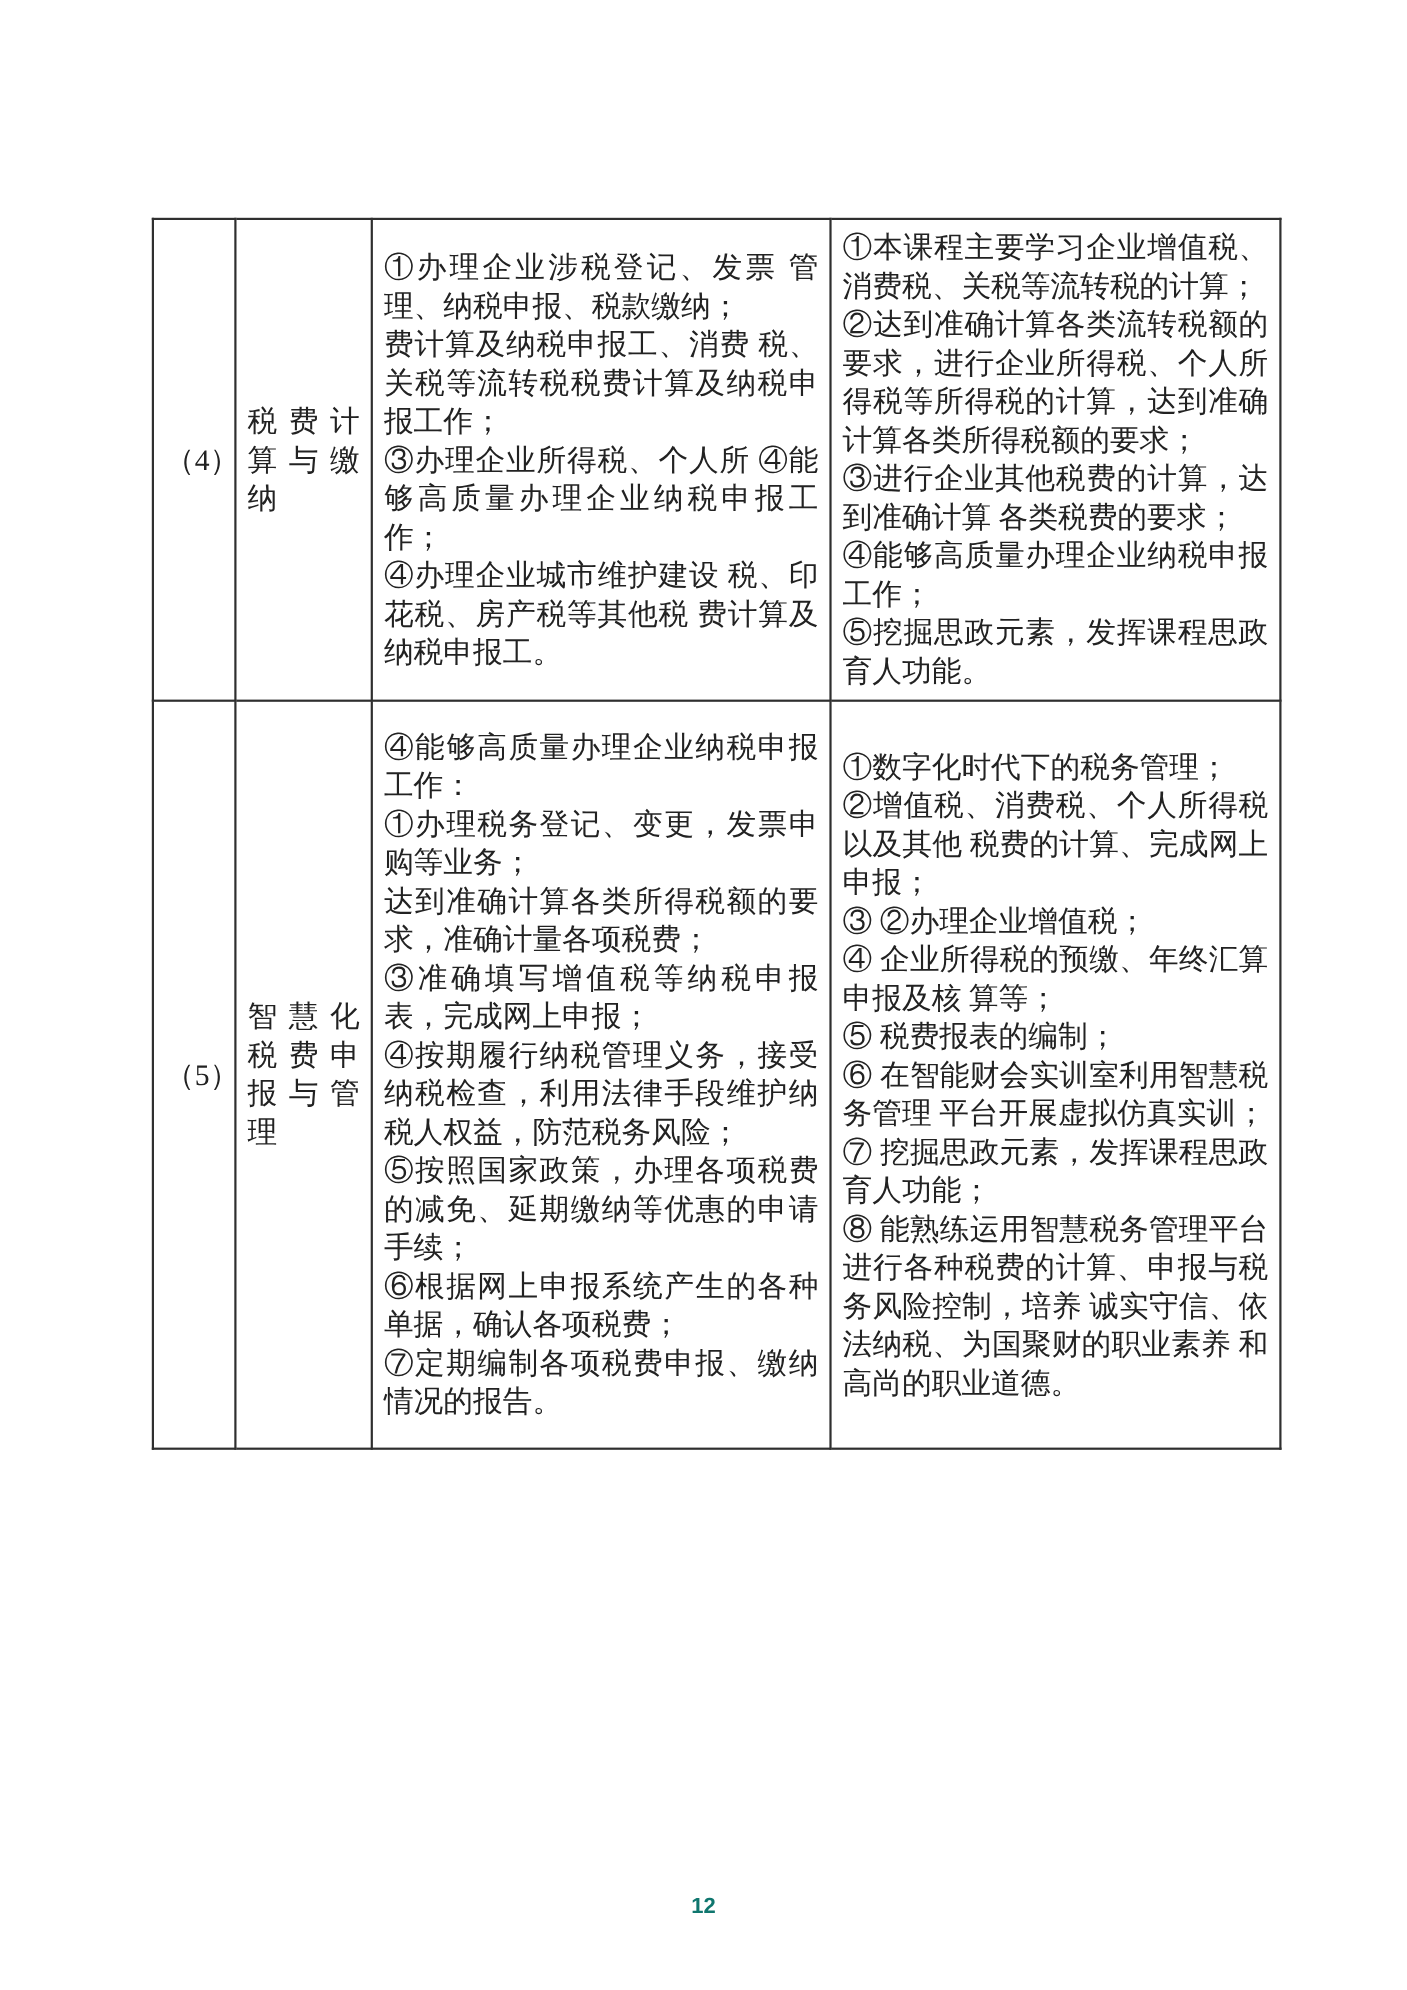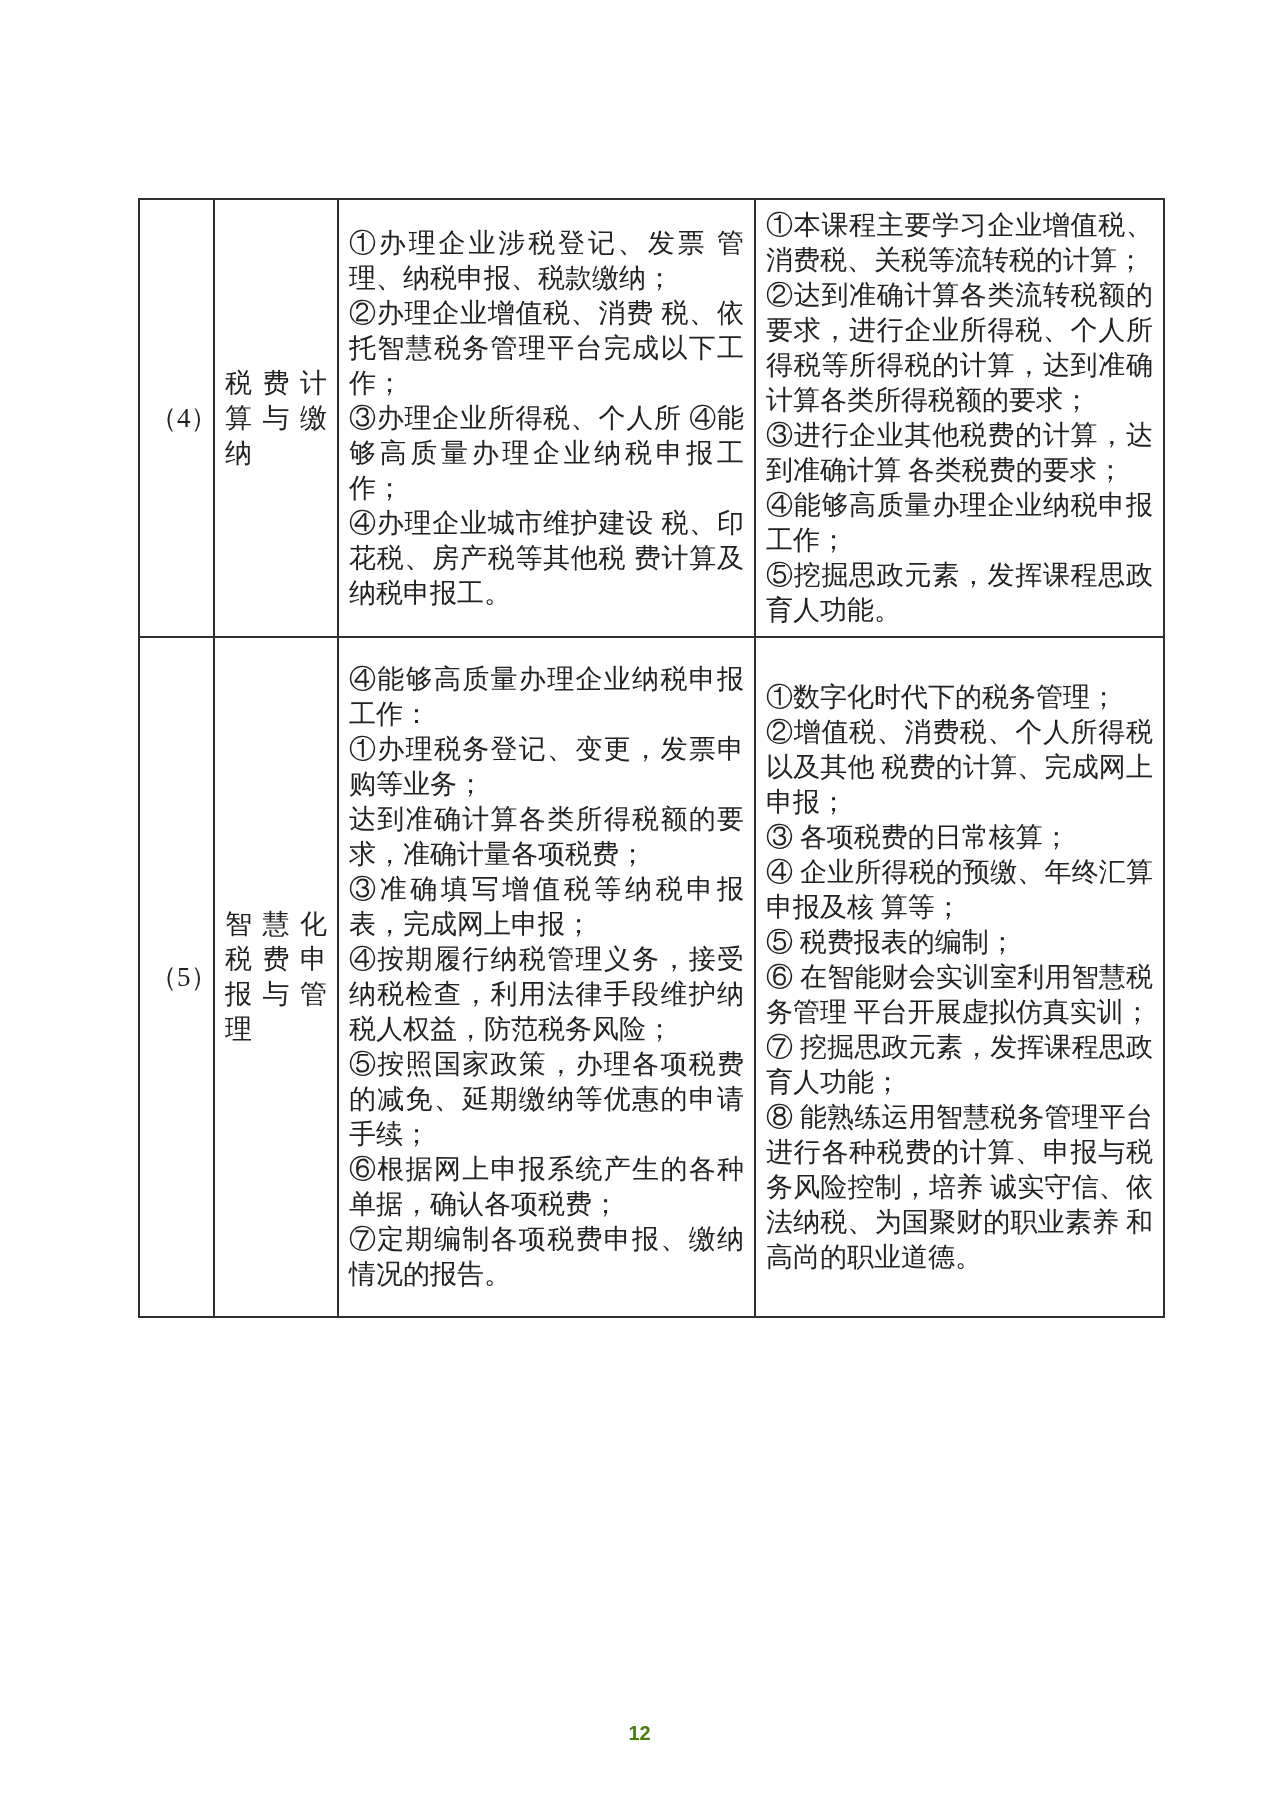--- a/index.html
+++ b/index.html
@@ -49,42 +49,42 @@
   }
   td p { margin: 0; }
   .page-number {
     position: absolute;
     top: 1722px; left: 0;
     width: 100%;
     text-align: center;
     font-size: 20px;
     font-weight: 600;
     font-family: "Liberation Sans", "DejaVu Sans", sans-serif;
-    color: #4d7c0f;
+    color: #0f766e;
   }
 </style>
 </head>
 <body>
 
 <div class="page">
 
   <table class="course-table">
     <colgroup>
       <col style="width:75px">
       <col style="width:124px">
       <col style="width:417px">
       <col style="width:409px">
     </colgroup>
     <tbody>
         <tr class="row-4">
       <td class="col-index">（4）</td>
       <td class="col-module">税费计算与缴纳</td>
       <td class="col-tasks">
         <p>①办理企业涉税登记、发票 管理、纳税申报、税款缴纳；</p>
-        <p>②办理企业增值税、消费 税、依托智慧税务管理平台完成以下工作；</p>
+        <p>费计算及纳税申报工、消费 税、关税等流转税税费计算及纳税申报工作；</p>
         <p>③办理企业所得税、个人所 ④能够高质量办理企业纳税申报工作；</p>
         <p>④办理企业城市维护建设 税、印花税、房产税等其他税 费计算及纳税申报工。</p>
       </td>
       <td class="col-outcomes">
         <p>①本课程主要学习企业增值税、消费税、关税等流转税的计算；</p>
         <p>②达到准确计算各类流转税额的要求，进行企业所得税、个人所得税等所得税的计算，达到准确计算各类所得税额的要求；</p>
         <p>③进行企业其他税费的计算，达到准确计算 各类税费的要求；</p>
         <p>④能够高质量办理企业纳税申报工作；</p>
         <p>⑤挖掘思政元素，发挥课程思政育人功能。</p>
       </td>
@@ -98,21 +98,21 @@
         <p>达到准确计算各类所得税额的要求，准确计量各项税费；</p>
         <p>③准确填写增值税等纳税申报表，完成网上申报；</p>
         <p>④按期履行纳税管理义务，接受纳税检查，利用法律手段维护纳 税人权益，防范税务风险；</p>
         <p>⑤按照国家政策，办理各项税费的减免、延期缴纳等优惠的申请手续；</p>
         <p>⑥根据网上申报系统产生的各种单据，确认各项税费；</p>
         <p>⑦定期编制各项税费申报、缴纳情况的报告。</p>
       </td>
       <td class="col-outcomes">
         <p>①数字化时代下的税务管理；</p>
         <p>②增值税、消费税、个人所得税以及其他 税费的计算、完成网上申报；</p>
-        <p>③ 各项税费的日常核算；</p>
+        <p>③ ②办理企业增值税；</p>
         <p>④ 企业所得税的预缴、年终汇算申报及核 算等；</p>
         <p>⑤ 税费报表的编制；</p>
         <p>⑥ 在智能财会实训室利用智慧税务管理 平台开展虚拟仿真实训；</p>
         <p>⑦ 挖掘思政元素，发挥课程思政育人功能；</p>
         <p>⑧ 能熟练运用智慧税务管理平台进行各种税费的计算、申报与税务风险控制，培养 诚实守信、依法纳税、为国聚财的职业素养 和高尚的职业道德。</p>
       </td>
     </tr>
   </tbody>
     </table>
 

